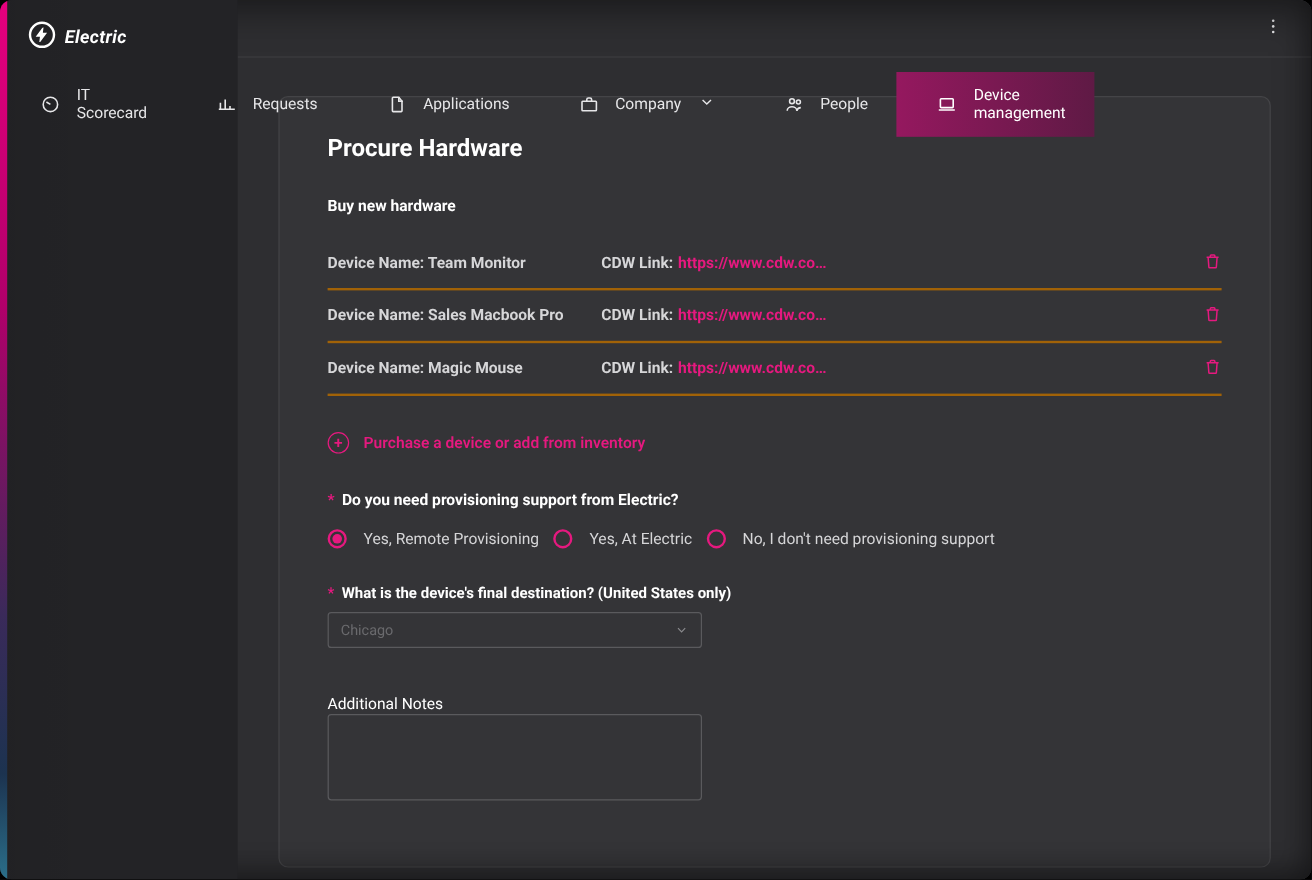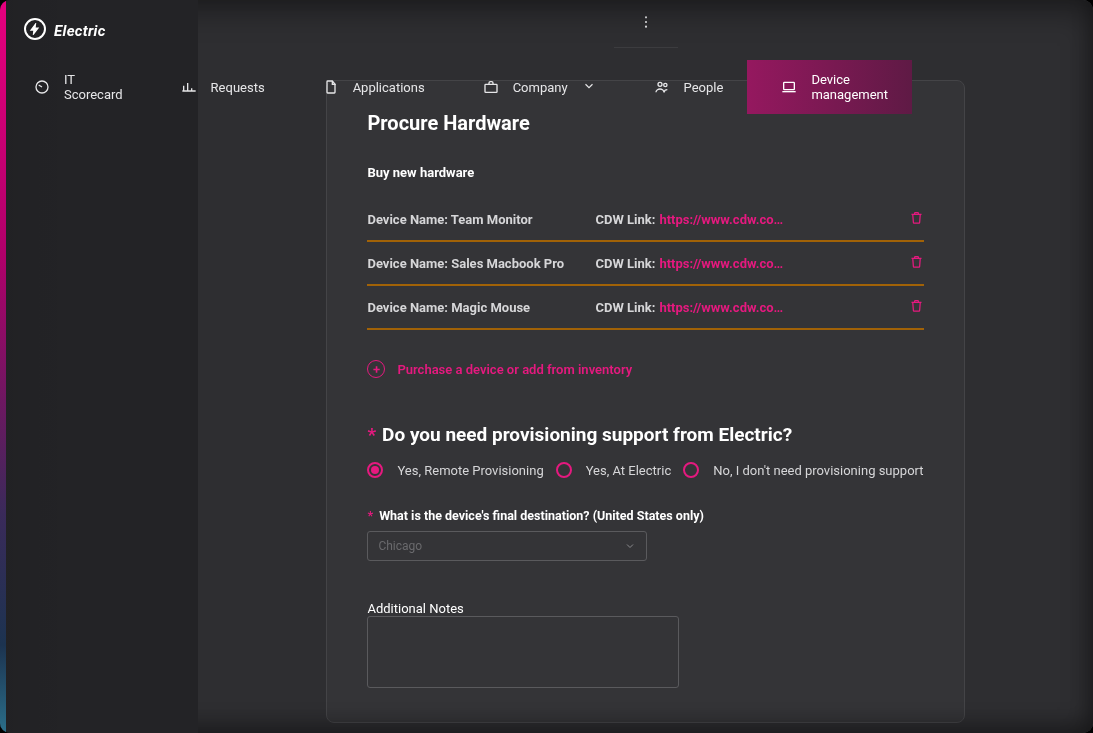--- a/index.html
+++ b/index.html
@@ -32,21 +32,21 @@
   }
   .nav-item .chev { margin-left: auto; }
   .nav-item.active {
     background: linear-gradient(90deg, #95185f 0%, #5f1a45 100%);
     color: #fff;
   }
   .nav-icon { width: 16px; height: 16px; flex: 0 0 16px; display: inline-flex; align-items: center; justify-content: center; }
   .nav-icon svg { width: 16px; height: 16px; }
 
   
-  .main { flex: 1; display: flex; flex-direction: column; background: #2e2e31; position: relative; align-items: center; }
+  .main { flex: 1; display: flex; flex-direction: column; background: #2e2e31; position: relative; }
   .topbar { height: 48px; border-bottom: 1px solid #3c3c3f; display: flex; align-items: center; justify-content: flex-end; padding: 0 20px; }
   .kebab { color: #e6e6e8; cursor: pointer; padding: 4px; }
   .kebab svg { width: 16px; height: 16px; }
 
   .content { flex: 1; padding: 32px 34px 10px 34px; overflow: hidden; }
   .card {
     background: #343437; border: 1px solid #444447; border-radius: 8px; padding: 30px 40px 40px 40px; height: 100%;
     position: relative;
   }
   .card h1 { color: #fff; font-size: 20px; font-weight: 700; margin-bottom: 30px; }
@@ -57,31 +57,31 @@
   }
   .device-name { width: 228px; }
   .device-cdw { flex: 1; display: flex; gap: 4px; overflow: hidden; white-space: nowrap; }
   .device-cdw a { color: #e5197f; text-decoration: none; overflow: hidden; text-overflow: ellipsis; max-width: 130px; display: inline-block; }
   .trash { margin-left: 12px; color: #e5197f; cursor: pointer; }
   .trash svg { width: 15px; height: 15px; }
 
   .add-link { display: flex; align-items: center; gap: 12px; color: #e5197f; font-size: 13px; font-weight: 600; margin-top: 30px; cursor: pointer; }
   .add-circle { width: 18px; height: 18px; border: 1.5px solid #e5197f; border-radius: 50%; display: flex; align-items: center; justify-content: center; font-size: 13px; line-height: 1; }
 
-  .question { color: #fff; font-size: 19px; font-weight: 700; margin-top: 45px; margin-bottom: 16px; }
+  .question { color: #fff; font-size: 13px; font-weight: 700; margin-top: 32px; margin-bottom: 16px; }
   .req { color: #e5197f; margin-right: 6px; }
 
   .radio-group { display: flex; flex-direction: row; gap: 12px; }
   .radio-opt { display: flex; align-items: center; gap: 14px; color: #d6d6d8; font-size: 13px; cursor: pointer; }
   .radio-circle { width: 16px; height: 16px; border: 2px solid #e5197f; border-radius: 50%; display: flex; align-items: center; justify-content: center; flex-shrink: 0; }
   .radio-circle.checked::after { content: ""; width: 8px; height: 8px; background: #e5197f; border-radius: 50%; }
 
   .field-label { color: #fff; font-size: 12.5px; font-weight: 700; margin-top: 30px; margin-bottom: 8px; }
   .select-box {
-    width: 280px; height: 30px; border: 1px solid #5a5a5d; border-radius: 3px; background: transparent;
+    width: 312px; height: 30px; border: 1px solid #5a5a5d; border-radius: 3px; background: transparent;
     display: flex; align-items: center; justify-content: space-between; padding: 0 10px; color: #6a6a6d; font-size: 12px; cursor: pointer;
   }
   .select-box svg { width: 12px; height: 12px; color: #8a8a8d; }
 
   .notes-label { color: #fff; font-size: 13px; font-weight: 400; margin-top: 40px; margin-bottom: 0; }
   .textarea {
     width: 312px; height: 72px; border: 1px solid #5a5a5d; border-radius: 3px; background: transparent; resize: none;
     color: #e6e6e8; font-size: 13px; padding: 8px; font-family: inherit;
   }
 

